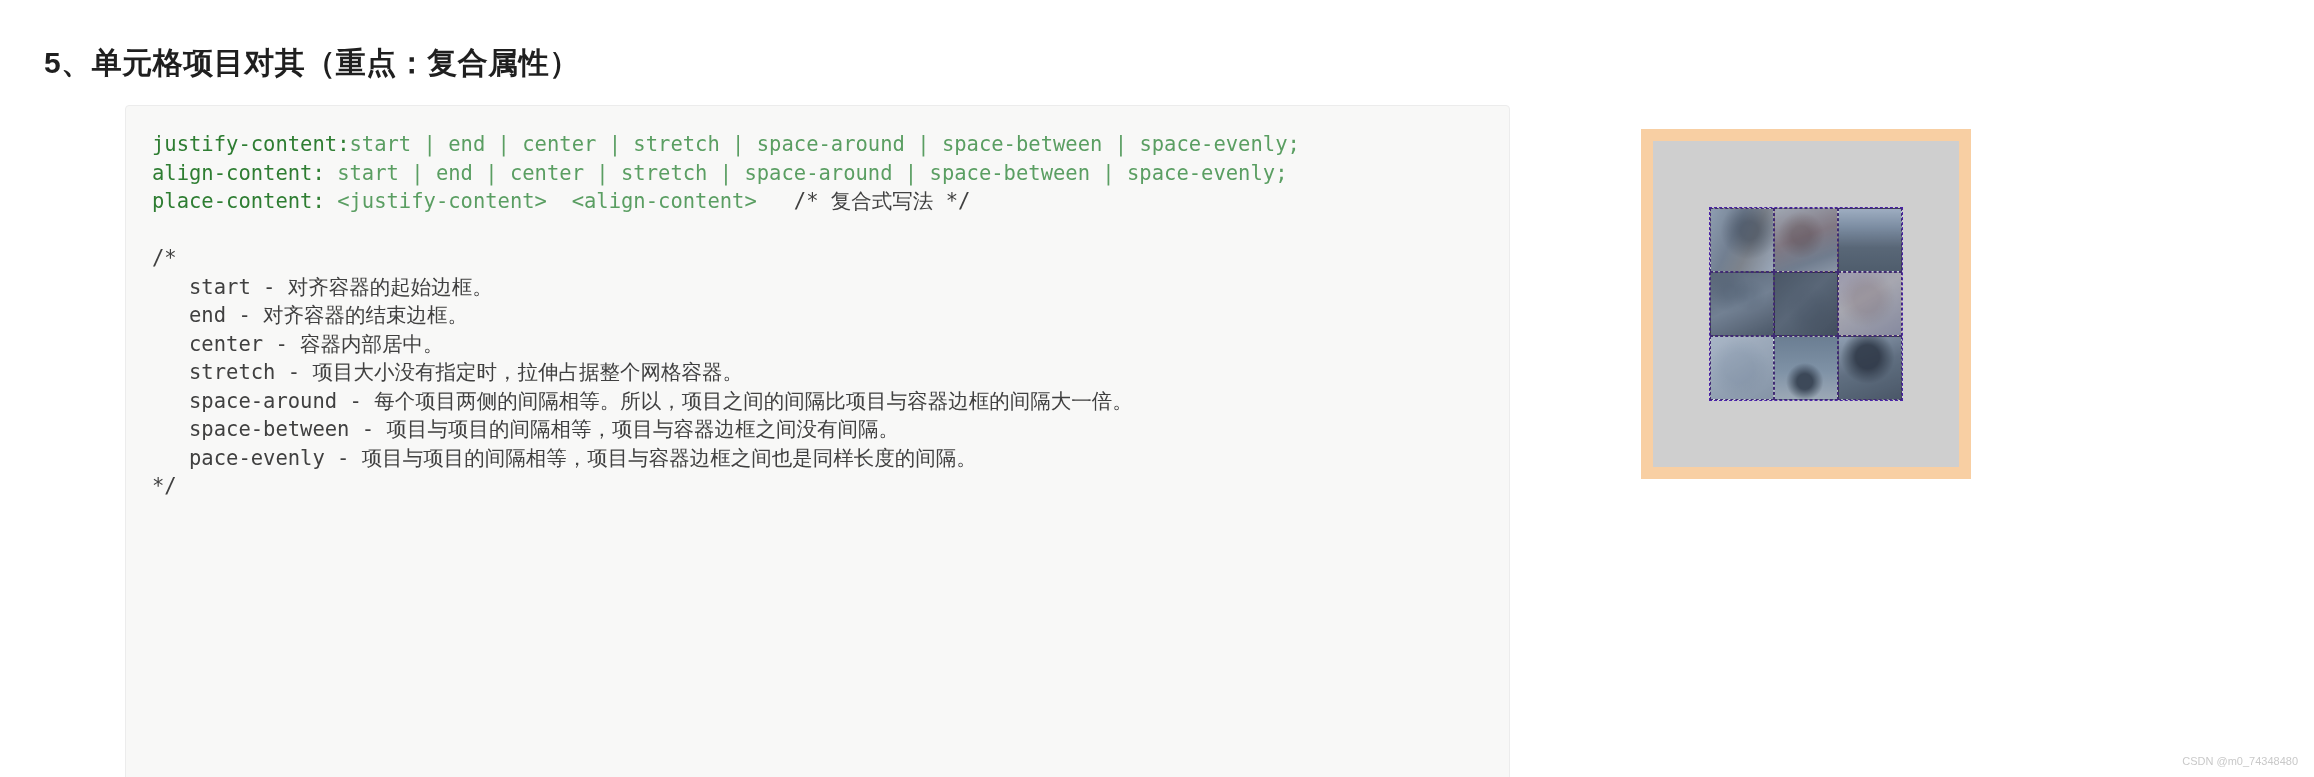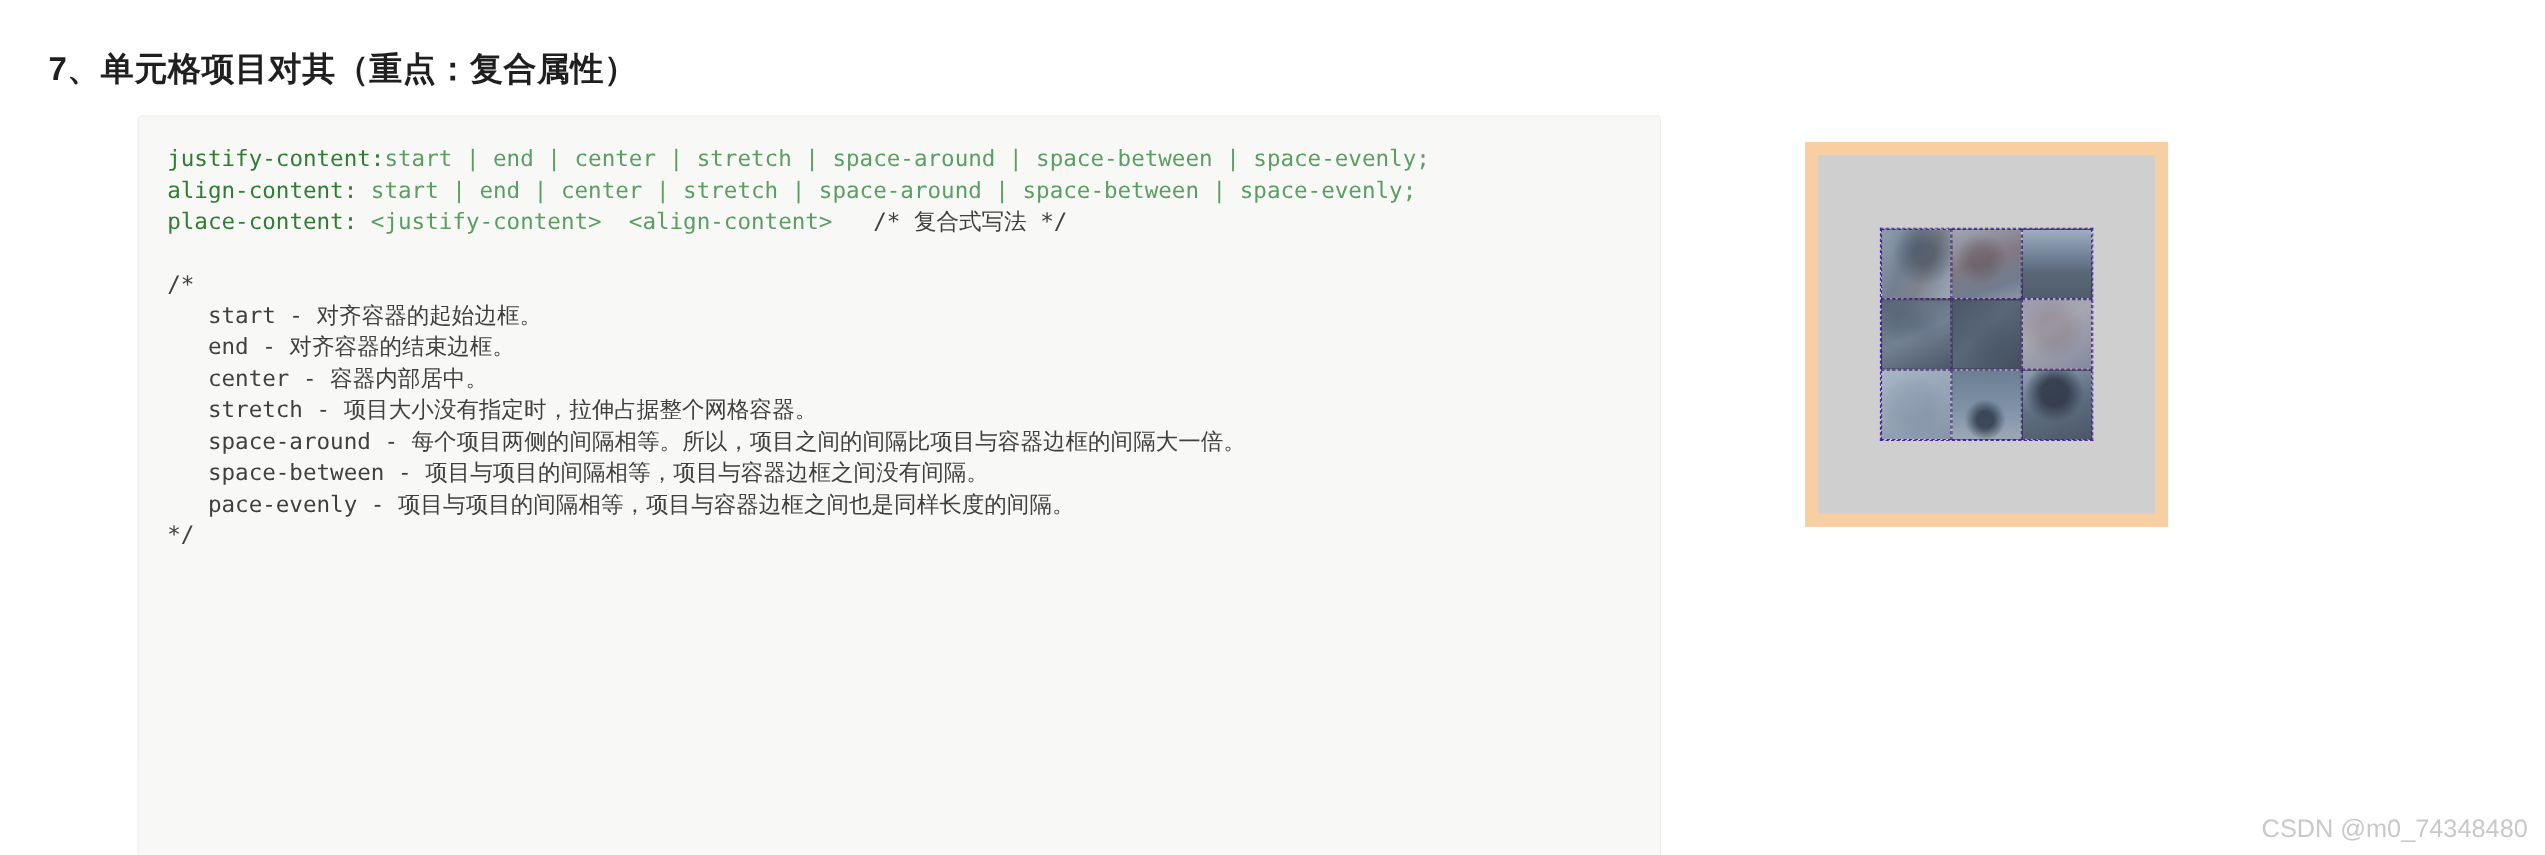--- a/index.html
+++ b/index.html
@@ -127,30 +127,30 @@
         linear-gradient(180deg, #5d7e94 0%, #7fa0b4 55%, #b9c7c4 100%); }
   .c9 { background:
         radial-gradient(circle at 46% 32%, #1d262c 0 22%, rgba(0,0,0,0) 50%),
         linear-gradient(160deg, #9fb6c6 0%, #4f6370 48%, #2b3a44 100%); }
 
   
   .watermark {
     position: absolute;
     right: 16px;
     bottom: 10px;
-    font-size: 23px;
+    font-size: 11px;
     color: #c9c9c9;
     font-family: "Liberation Sans", "DejaVu Sans", sans-serif;
     white-space: nowrap;
   }
 </style>
 </head>
 <body>
 
-<h2 class="page-title">7、单元格项目对其（重点：复合属性）</h2>
+<h2 class="page-title">5、单元格项目对其（重点：复合属性）</h2>
 
 <div class="code-block">
   <div class="code-scroll" id="code-scroll"><div class="code-line"><span class="tok-prop">justify-content:</span><span class="tok-val">start | end | center | stretch | space-around | space-between | space-evenly;</span></div><div class="code-line"><span class="tok-prop">align-content: </span><span class="tok-val">start | end | center | stretch | space-around | space-between | space-evenly;</span></div><div class="code-line"><span class="tok-prop">place-content: </span><span class="tok-val">&lt;justify-content&gt;  &lt;align-content&gt;</span><span class="tok-comment">   /* 复合式写法 */</span></div><div class="code-line">&nbsp;</div><div class="code-line"><span class="tok-comment">/*</span></div><div class="code-line"><span class="indent">   </span><span class="tok-comment">start - 对齐容器的起始边框。</span></div><div class="code-line"><span class="indent">   </span><span class="tok-comment">end - 对齐容器的结束边框。</span></div><div class="code-line"><span class="indent">   </span><span class="tok-comment">center - 容器内部居中。</span></div><div class="code-line"><span class="indent">   </span><span class="tok-comment">stretch - 项目大小没有指定时，拉伸占据整个网格容器。</span></div><div class="code-line"><span class="indent">   </span><span class="tok-comment">space-around - 每个项目两侧的间隔相等。所以，项目之间的间隔比项目与容器边框的间隔大一倍。</span></div><div class="code-line"><span class="indent">   </span><span class="tok-comment">space-between - 项目与项目的间隔相等，项目与容器边框之间没有间隔。</span></div><div class="code-line"><span class="indent">   </span><span class="tok-comment">pace-evenly - 项目与项目的间隔相等，项目与容器边框之间也是同样长度的间隔。</span></div><div class="code-line"><span class="tok-comment">*/</span></div></div>
 </div>
 
 <figure class="demo-figure">
   <div class="demo-inner">
     <div class="demo-grid" id="demo-grid">
         <div class="demo-cell c1"></div>
         <div class="demo-cell c2"></div>

